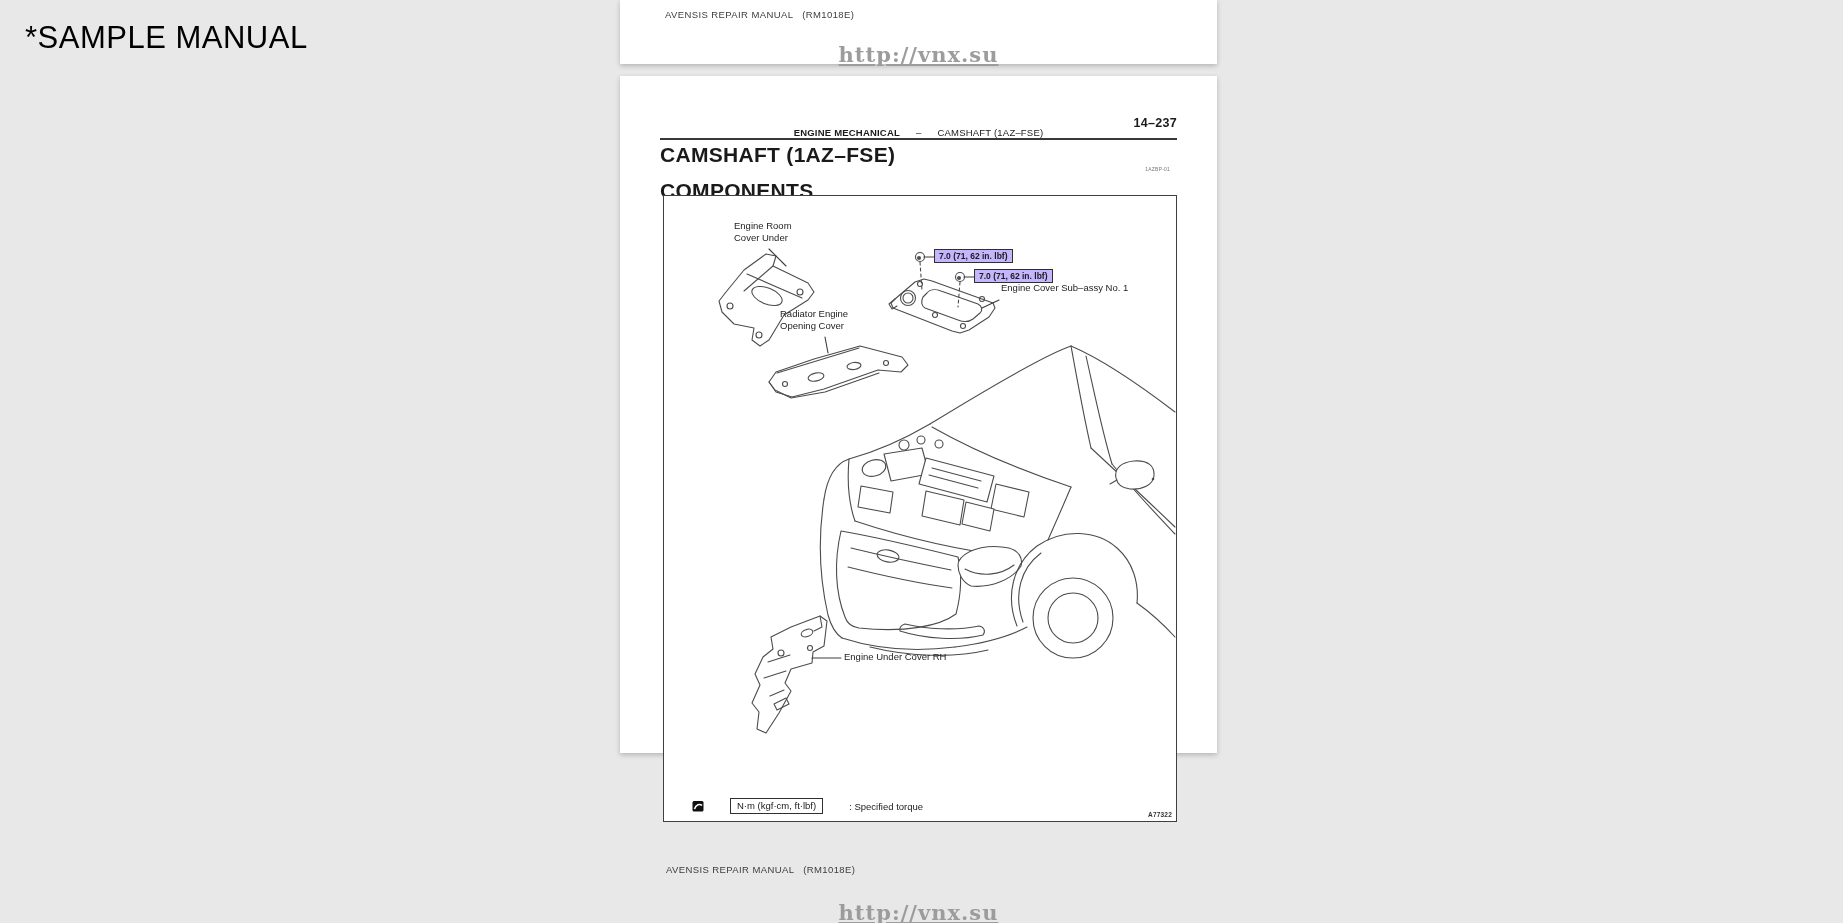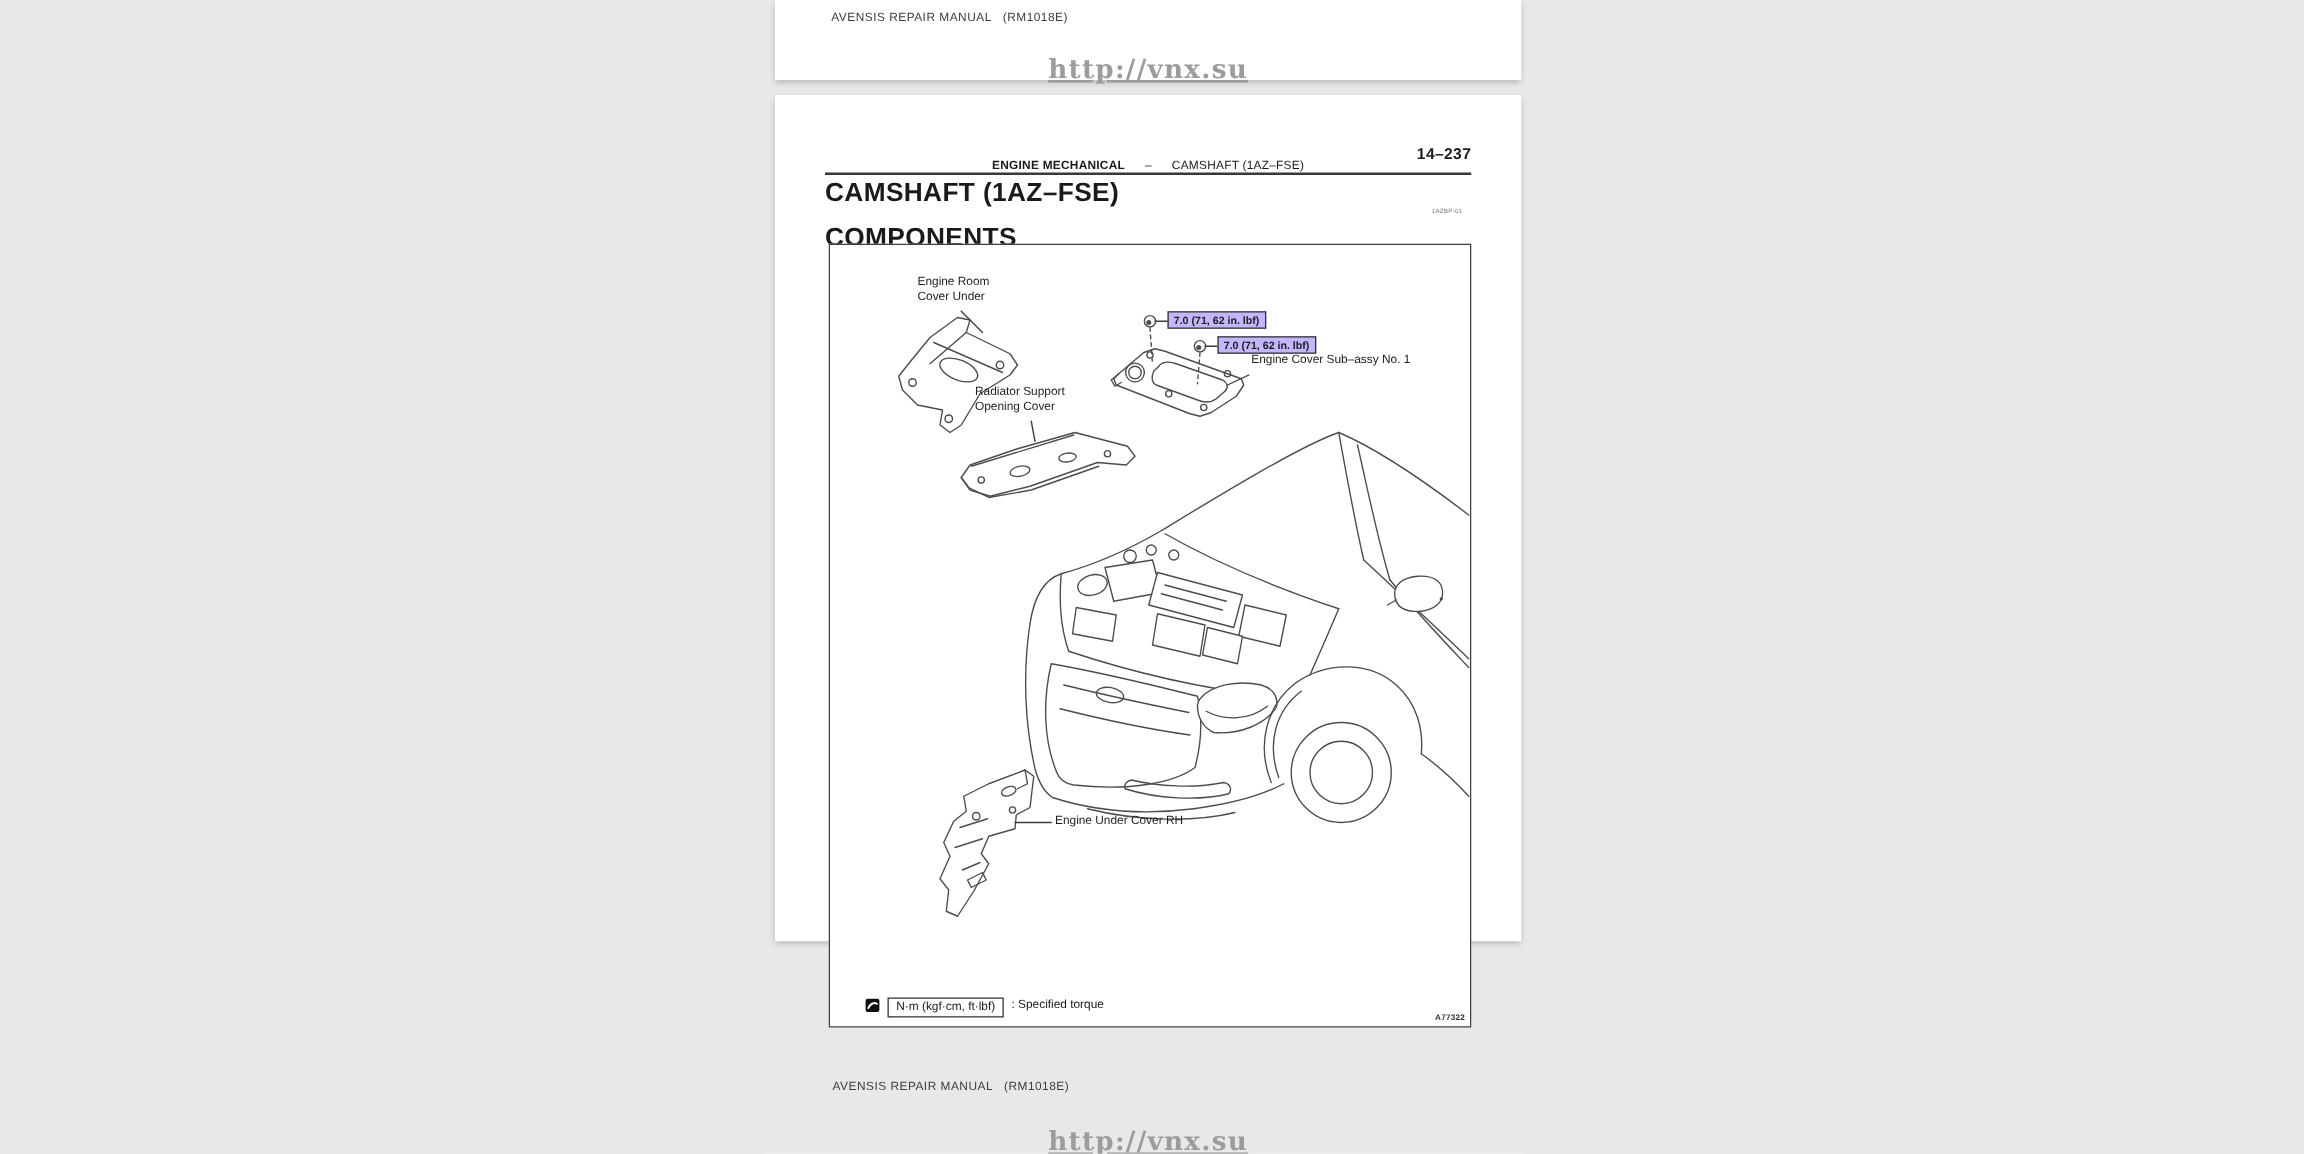--- a/index.html
+++ b/index.html
@@ -24,30 +24,31 @@
   .header-rule{position:absolute;left:40px;right:40px;top:62px;height:2px;background:#383838;}
   .doc-title{position:absolute;left:40px;top:67px;font-size:21px;font-weight:bold;letter-spacing:.3px;}
   .doc-subtitle{position:absolute;left:40px;top:103px;font-size:21px;font-weight:bold;letter-spacing:.3px;}
   .proc-code{position:absolute;top:90px;right:47px;font-size:5px;color:#777;letter-spacing:.2px;}
   .figure-box{position:absolute;left:43px;top:119px;width:512px;height:625px;
           border:1.5px solid #3f3f3f;background:#fff;}
   .figure-box svg.art{position:absolute;left:0;top:0;}
   .fig-label{position:absolute;font-size:9.5px;line-height:12px;color:#1d1d1d;white-space:nowrap;}
   .torque-callout{position:absolute;border:1.3px solid #2f2f2f;background:#c4b5fd;
           font-size:8.5px;font-weight:bold;line-height:10px;padding:1px 4px;white-space:nowrap;}
-  .legend{position:absolute;left:28px;top:602px;display:flex;gap:6px;}
+  .legend{position:absolute;left:28px;top:602px;display:flex;align-items:center;gap:26px;}
   .legend-box{border:1.3px solid #2f2f2f;font-size:9.5px;padding:1px 6px;line-height:12px;white-space:nowrap;}
   .legend-desc{font-size:9.5px;white-space:nowrap;}
   .figure-id{position:absolute;right:4px;bottom:3px;font-size:6.5px;font-weight:bold;color:#333;letter-spacing:.2px;}
 </style>
 </head>
 <body>
 
 <div class="screen">
 
+  <div class="sample-label">*SAMPLE MANUAL</div>
 
   <div class="page page-top">
     <div class="doc-ref top">AVENSIS REPAIR MANUAL   (RM1018E)</div>
     <div class="site-watermark top">http://vnx.su</div>
   </div>
 
   <div class="page page-main">
     <div class="page-number">14–237</div>
     <div class="running-header">
       <span class="sec">ENGINE MECHANICAL</span>
@@ -171,21 +172,21 @@
           <path d="M318,112 L335,104"></path>
           <path d="M148,462 L177,462"></path>
         </g>
       </svg>
 
       <div class="fig-label" style="left:70px;top:24px;">
         <div>Engine Room</div>
         <div>Cover Under</div>
       </div>
       <div class="fig-label" style="left:116px;top:112px;">
-        <div>Radiator Support</div>
+        <div>Radiator Engine</div>
         <div>Opening Cover</div>
       </div>
       <div class="fig-label" style="left:337px;top:86px;">Engine Cover Sub–assy No. 1</div>
       <div class="fig-label" style="left:180px;top:455px;">Engine Under Cover RH</div>
 
       <div class="torque-callout" style="left:270px;top:53px;">7.0 (71, 62 in. lbf)</div>
       <div class="torque-callout" style="left:310px;top:73px;">7.0 (71, 62 in. lbf)</div>
 
       <div class="legend">
         <svg width="12" height="12" viewBox="0 0 12 12">

